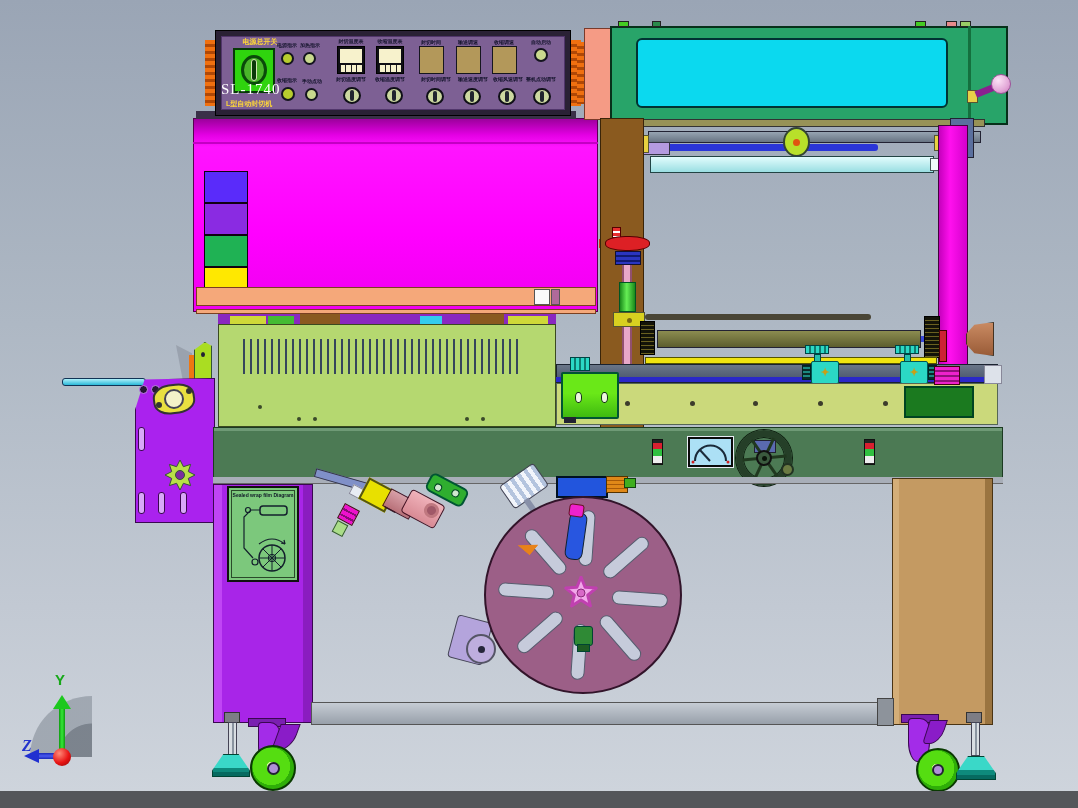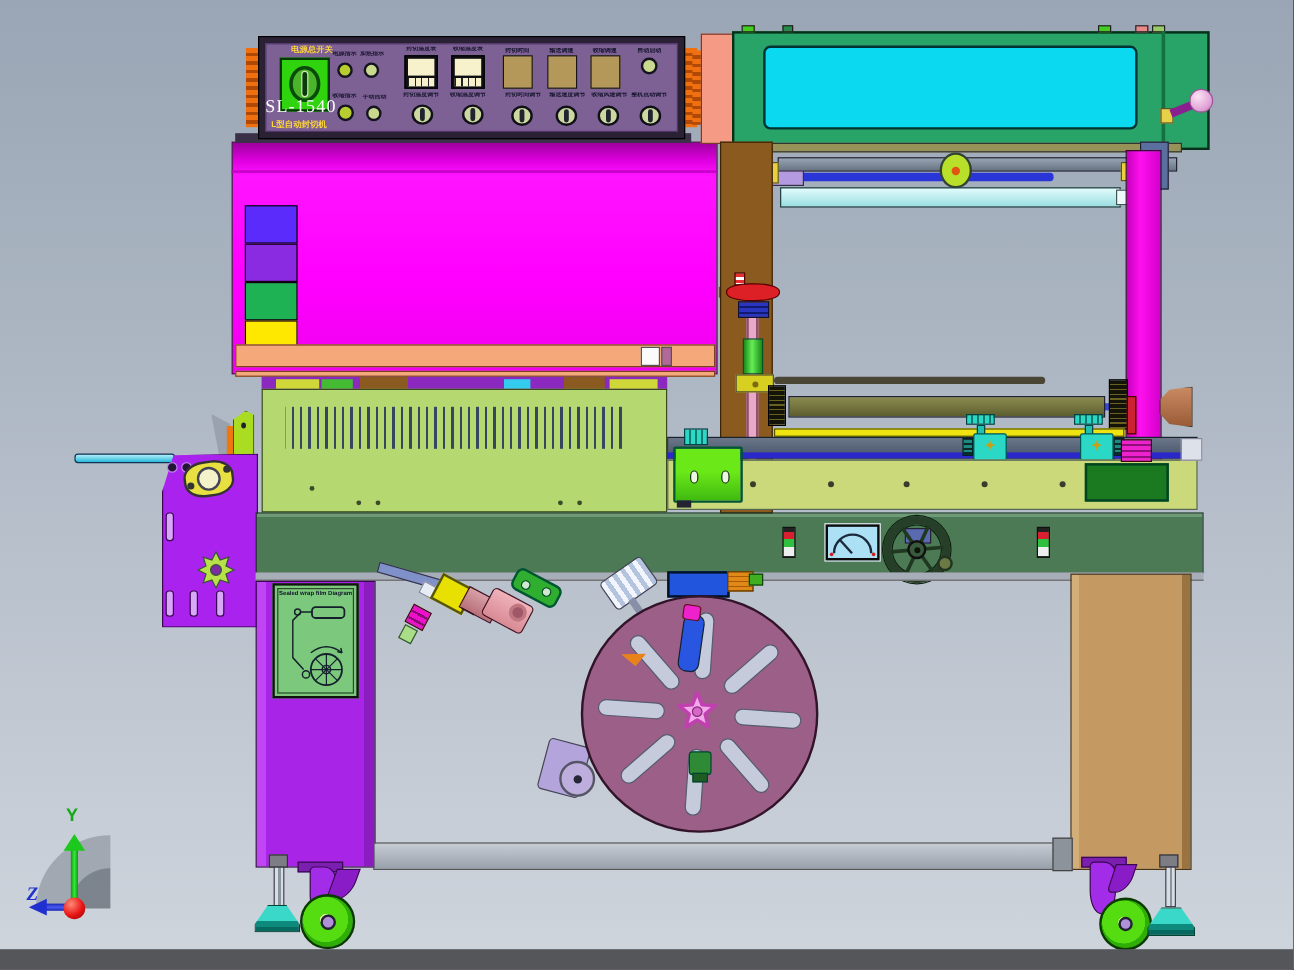--- a/index.html
+++ b/index.html
@@ -342,21 +342,21 @@
 
   <div class="panel-serr-l"></div>
   <div class="panel-serr-r"></div>
   <div class="panel-frame"></div>
   <div class="panel-face"></div>
   <div class="power-label tlabel" style="font-size:7px;color:#ffd838;">电源总开关</div>
   <div class="power-switch">
     <div class="power-knob"></div>
     <div class="power-bar"></div>
   </div>
-  <div class="model-label">SL-1540</div>
+  <div class="model-label">SL-1740</div>
   <div class="model-sub">L型自动封切机</div>
 
   <div class="tlabel il0">电源指示</div>
   <div class="tlabel il1">加热指示</div>
   <div class="tlabel il2">收缩指示</div>
   <div class="tlabel il3">手动点动</div>
   <div class="light light-1"></div>
   <div class="light light-2"></div>
   <div class="light light-3"></div>
   <div class="light light-4"></div>

